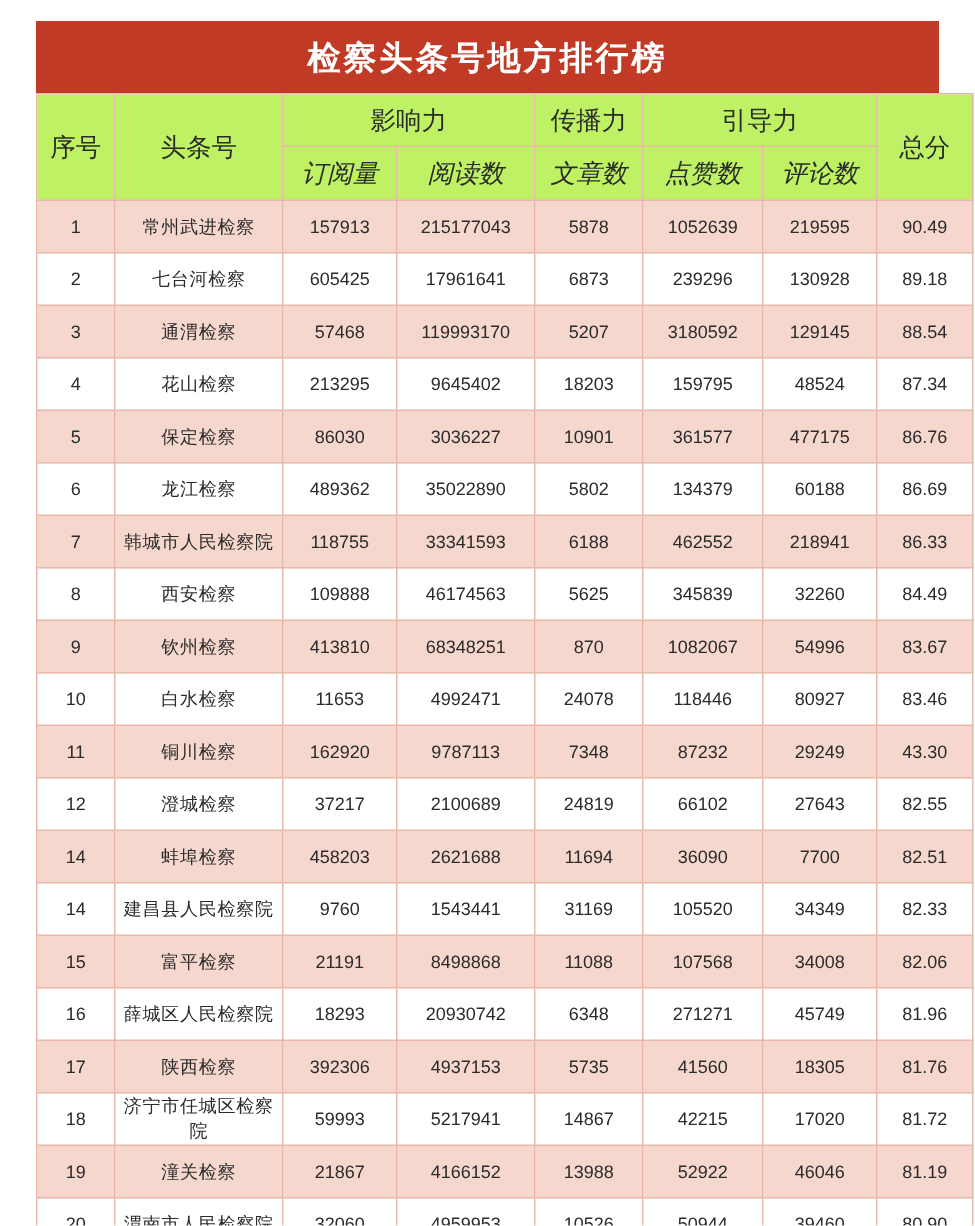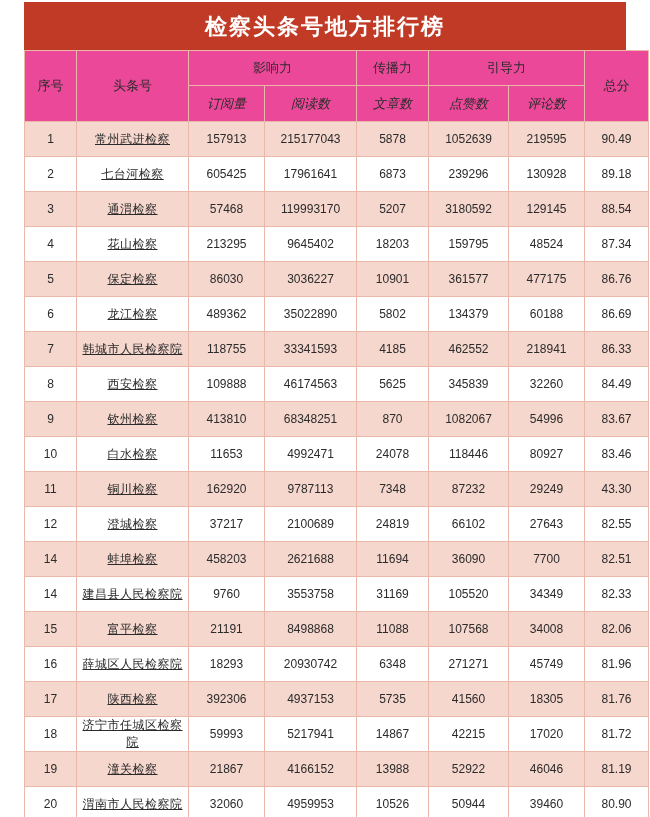--- a/index.html
+++ b/index.html
@@ -12,21 +12,21 @@
     height: 817px;
     font-family: "Liberation Sans", "DejaVu Sans", sans-serif;
     color: #222;
     overflow: hidden;
   }
   #page {
     width: 650px;
     height: 817px;
     position: relative;
     box-sizing: border-box;
-    padding: 2px 24px 0 24px;
+    padding: 14px 24px 0 24px;
     background: #ffffff;
   }
   .title-bar {
     background: #c0392b;
     background: #c13a26;
     color: #ffffff;
     text-align: center;
     font-size: 22px;
     font-weight: bold;
     letter-spacing: 2px;
@@ -44,42 +44,41 @@
   table.rank th, table.rank td {
     border: 1px solid #e9b8a8;
     text-align: center;
     vertical-align: middle;
     padding: 0;
     height: 34px;
     color: #2b2b2b;
     font-weight: normal;
   }
   thead th {
-    background: #ec4899;
-    font-size: 13px;
+    background: #bef264;
+    font-size: 17px;
     font-weight: normal;
     color: #1f1f1f;
   }
   thead .grp {
     height: 30px;
   }
   thead .sub {
     height: 36px;
     font-style: italic;
   }
   tbody tr.odd td {
     background: #f5d7cd;
   }
   tbody tr.even td {
     background: #ffffff;
   }
   td.name {
     font-weight: normal;
     letter-spacing: 0.5px;
-    text-decoration: underline;
   }
   td.num {
     font-variant-numeric: tabular-nums;
   }
   
   col.c-idx   { width: 52px; }
   col.c-name  { width: 112px; }
   col.c-sub   { width: 76px; }
   col.c-read  { width: 92px; }
   col.c-art   { width: 72px; }
@@ -181,21 +180,21 @@
           <td class="num">5802</td>
           <td class="num">134379</td>
           <td class="num">60188</td>
           <td class="num">86.69</td>
         </tr>
         <tr class="odd">
           <td class="num">7</td>
           <td class="name">韩城市人民检察院</td>
           <td class="num">118755</td>
           <td class="num">33341593</td>
-          <td class="num">4185</td>
+          <td class="num">6188</td>
           <td class="num">462552</td>
           <td class="num">218941</td>
           <td class="num">86.33</td>
         </tr>
         <tr class="even">
           <td class="num">8</td>
           <td class="name">西安检察</td>
           <td class="num">109888</td>
           <td class="num">46174563</td>
           <td class="num">5625</td>
@@ -250,21 +249,21 @@
           <td class="num">2621688</td>
           <td class="num">11694</td>
           <td class="num">36090</td>
           <td class="num">7700</td>
           <td class="num">82.51</td>
         </tr>
         <tr class="even">
           <td class="num">14</td>
           <td class="name">建昌县人民检察院</td>
           <td class="num">9760</td>
-          <td class="num">3553758</td>
+          <td class="num">1543441</td>
           <td class="num">31169</td>
           <td class="num">105520</td>
           <td class="num">34349</td>
           <td class="num">82.33</td>
         </tr>
         <tr class="odd">
           <td class="num">15</td>
           <td class="name">富平检察</td>
           <td class="num">21191</td>
           <td class="num">8498868</td>

